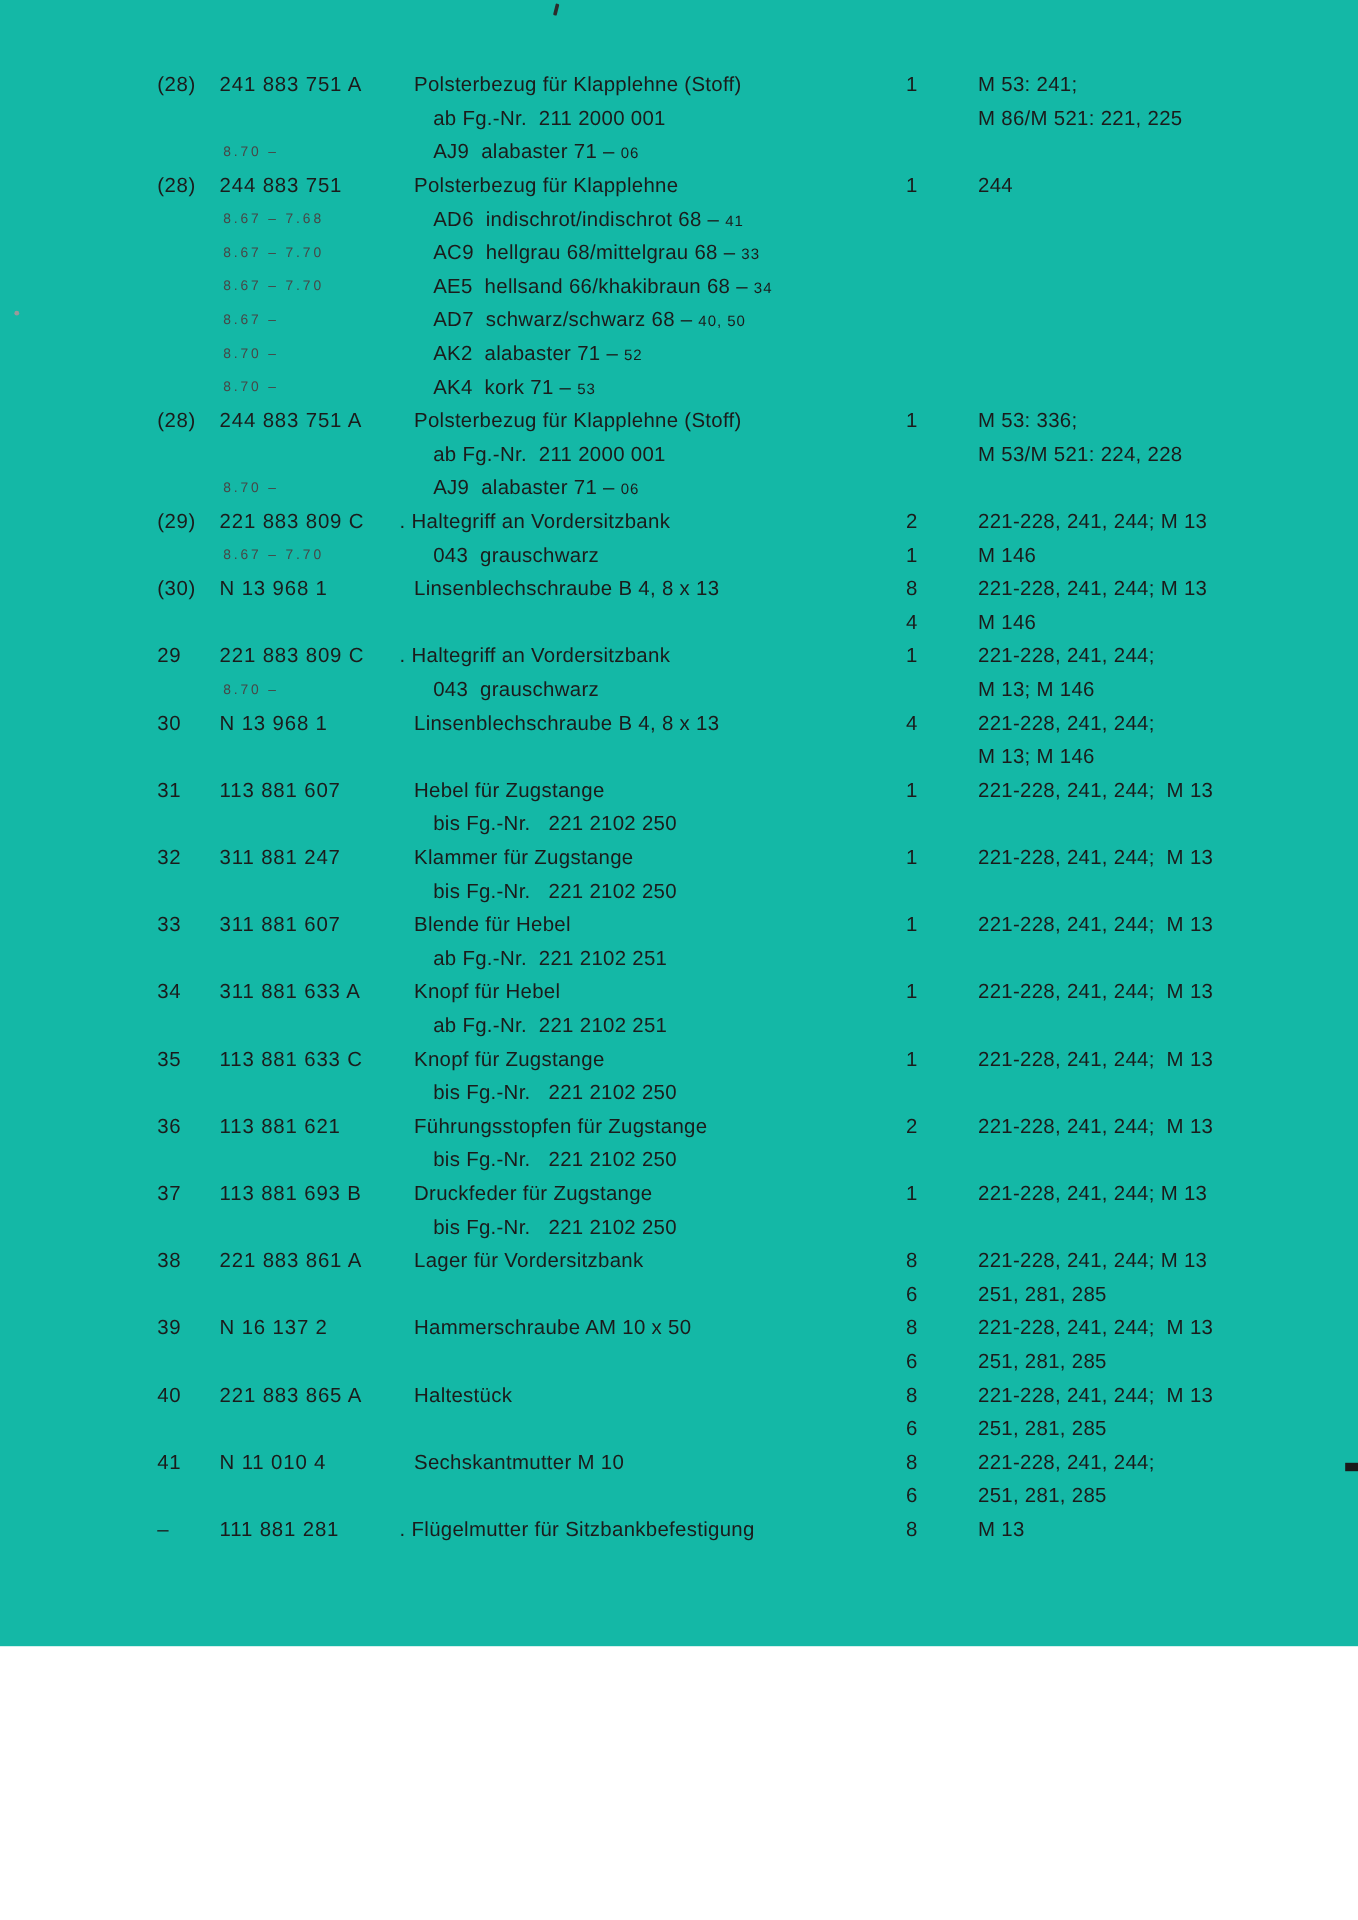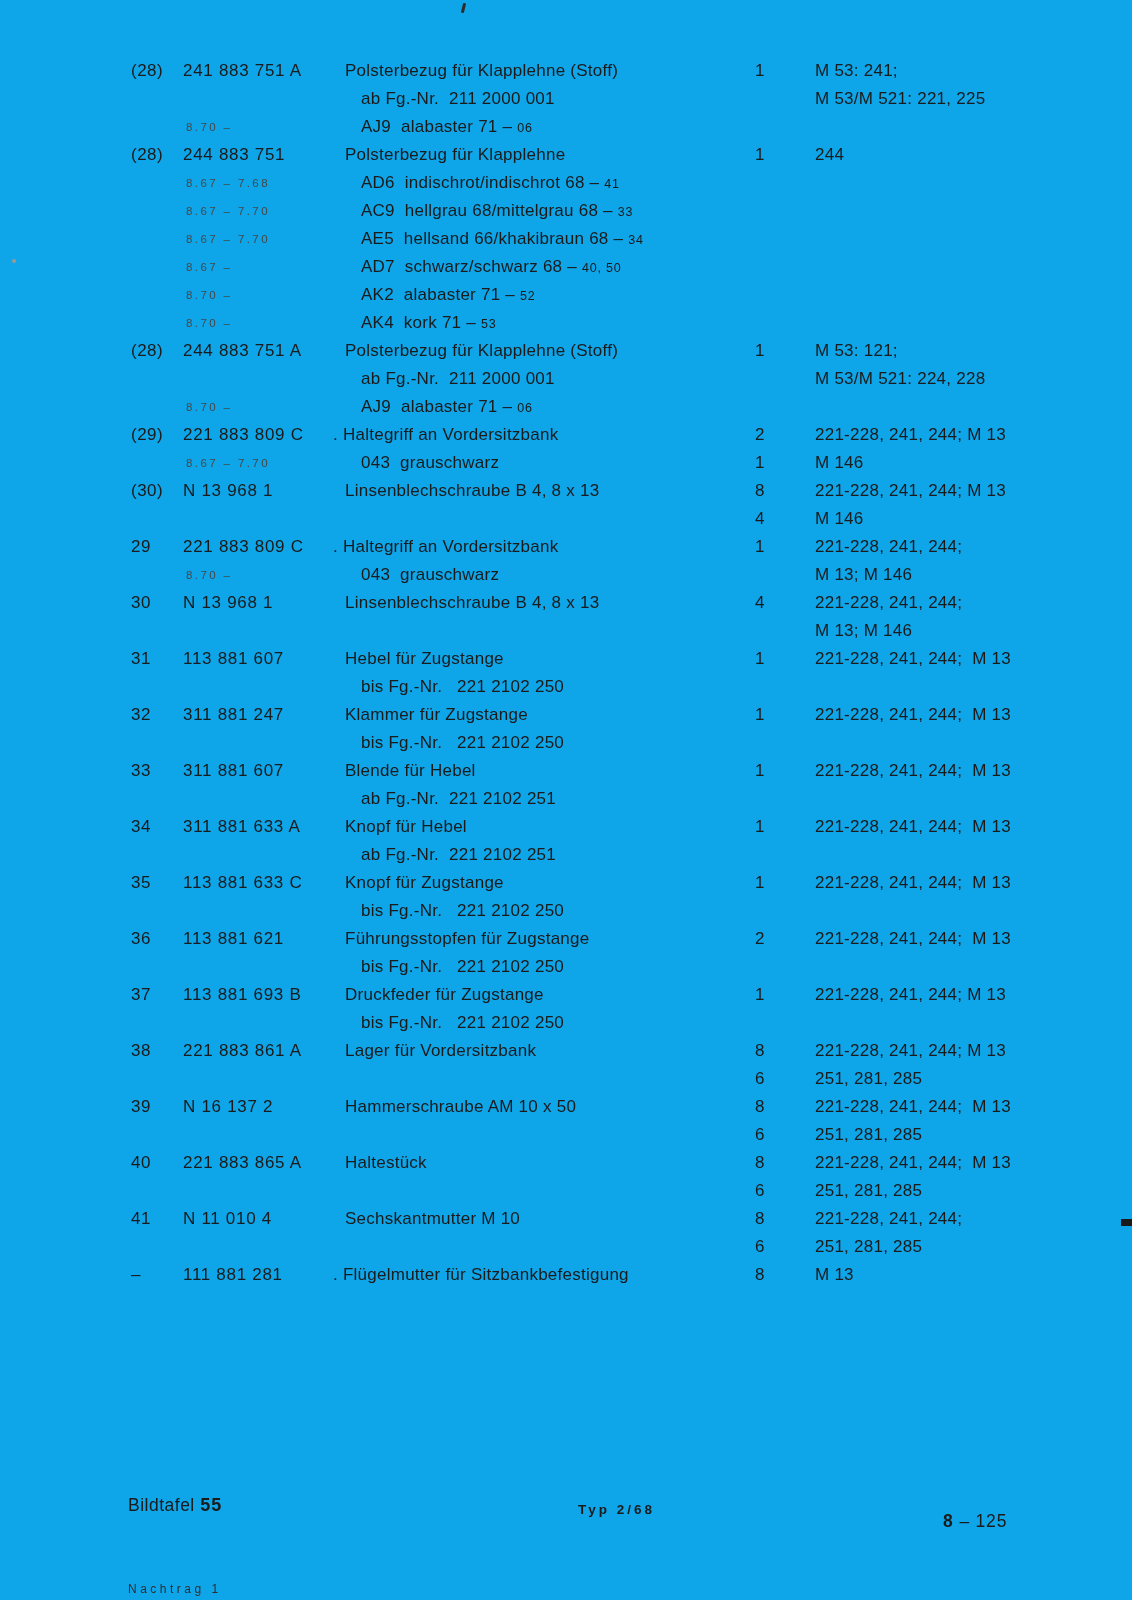--- a/index.html
+++ b/index.html
@@ -1,19 +1,19 @@
 <!DOCTYPE html>
 <html><head>
 <meta charset="utf-8">
 <style>
   html,body { margin:0; padding:0; background:#ffffff; }
   .page {
     position:relative;
-    width:1132px; height:1600px;
-    background:#0ea5e9;
+    width:1132px; height:1372px;
+    background:#14b8a6;
     font-family:"Liberation Sans", sans-serif;
     color:#1b1b1b;
     overflow:hidden;
   }
   .rows { position:absolute; top:57px; left:0; width:1132px; }
   .row { position:relative; height:28px; }
   .row > span { position:absolute; top:0; line-height:28px; white-space:pre; font-size:17px; }
   .c-pos    { left:131px; letter-spacing:0.5px; }
   .c-part   { left:183px; letter-spacing:0.7px; }
   .c-date   { left:186px; font-size:11.5px !important; letter-spacing:2.4px; color:#474747; }
@@ -46,21 +46,21 @@
   <div class="rows">
       <div class="row">
         <span class="c-pos">(28)</span>
         <span class="c-part">241 883 751 A</span>
         <span class="c-desc">Polsterbezug für Klapplehne (Stoff)</span>
         <span class="c-qty">1</span>
         <span class="c-models">M 53: 241;</span>
       </div>
       <div class="row">
         <span class="c-desc ind">ab Fg.-Nr.  211 2000 001</span>
-        <span class="c-models">M 53/M 521: 221, 225</span>
+        <span class="c-models">M 86/M 521: 221, 225</span>
       </div>
       <div class="row">
         <span class="c-date">8.70 –</span>
         <span class="c-desc ind">AJ9  alabaster 71 – <span class="sm">06</span></span>
       </div>
       <div class="row">
         <span class="c-pos">(28)</span>
         <span class="c-part">244 883 751</span>
         <span class="c-desc">Polsterbezug für Klapplehne</span>
         <span class="c-qty">1</span>
@@ -88,21 +88,21 @@
       </div>
       <div class="row">
         <span class="c-date">8.70 –</span>
         <span class="c-desc ind">AK4  kork 71 – <span class="sm">53</span></span>
       </div>
       <div class="row">
         <span class="c-pos">(28)</span>
         <span class="c-part">244 883 751 A</span>
         <span class="c-desc">Polsterbezug für Klapplehne (Stoff)</span>
         <span class="c-qty">1</span>
-        <span class="c-models">M 53: 121;</span>
+        <span class="c-models">M 53: 336;</span>
       </div>
       <div class="row">
         <span class="c-desc ind">ab Fg.-Nr.  211 2000 001</span>
         <span class="c-models">M 53/M 521: 224, 228</span>
       </div>
       <div class="row">
         <span class="c-date">8.70 –</span>
         <span class="c-desc ind">AJ9  alabaster 71 – <span class="sm">06</span></span>
       </div>
       <div class="row">

